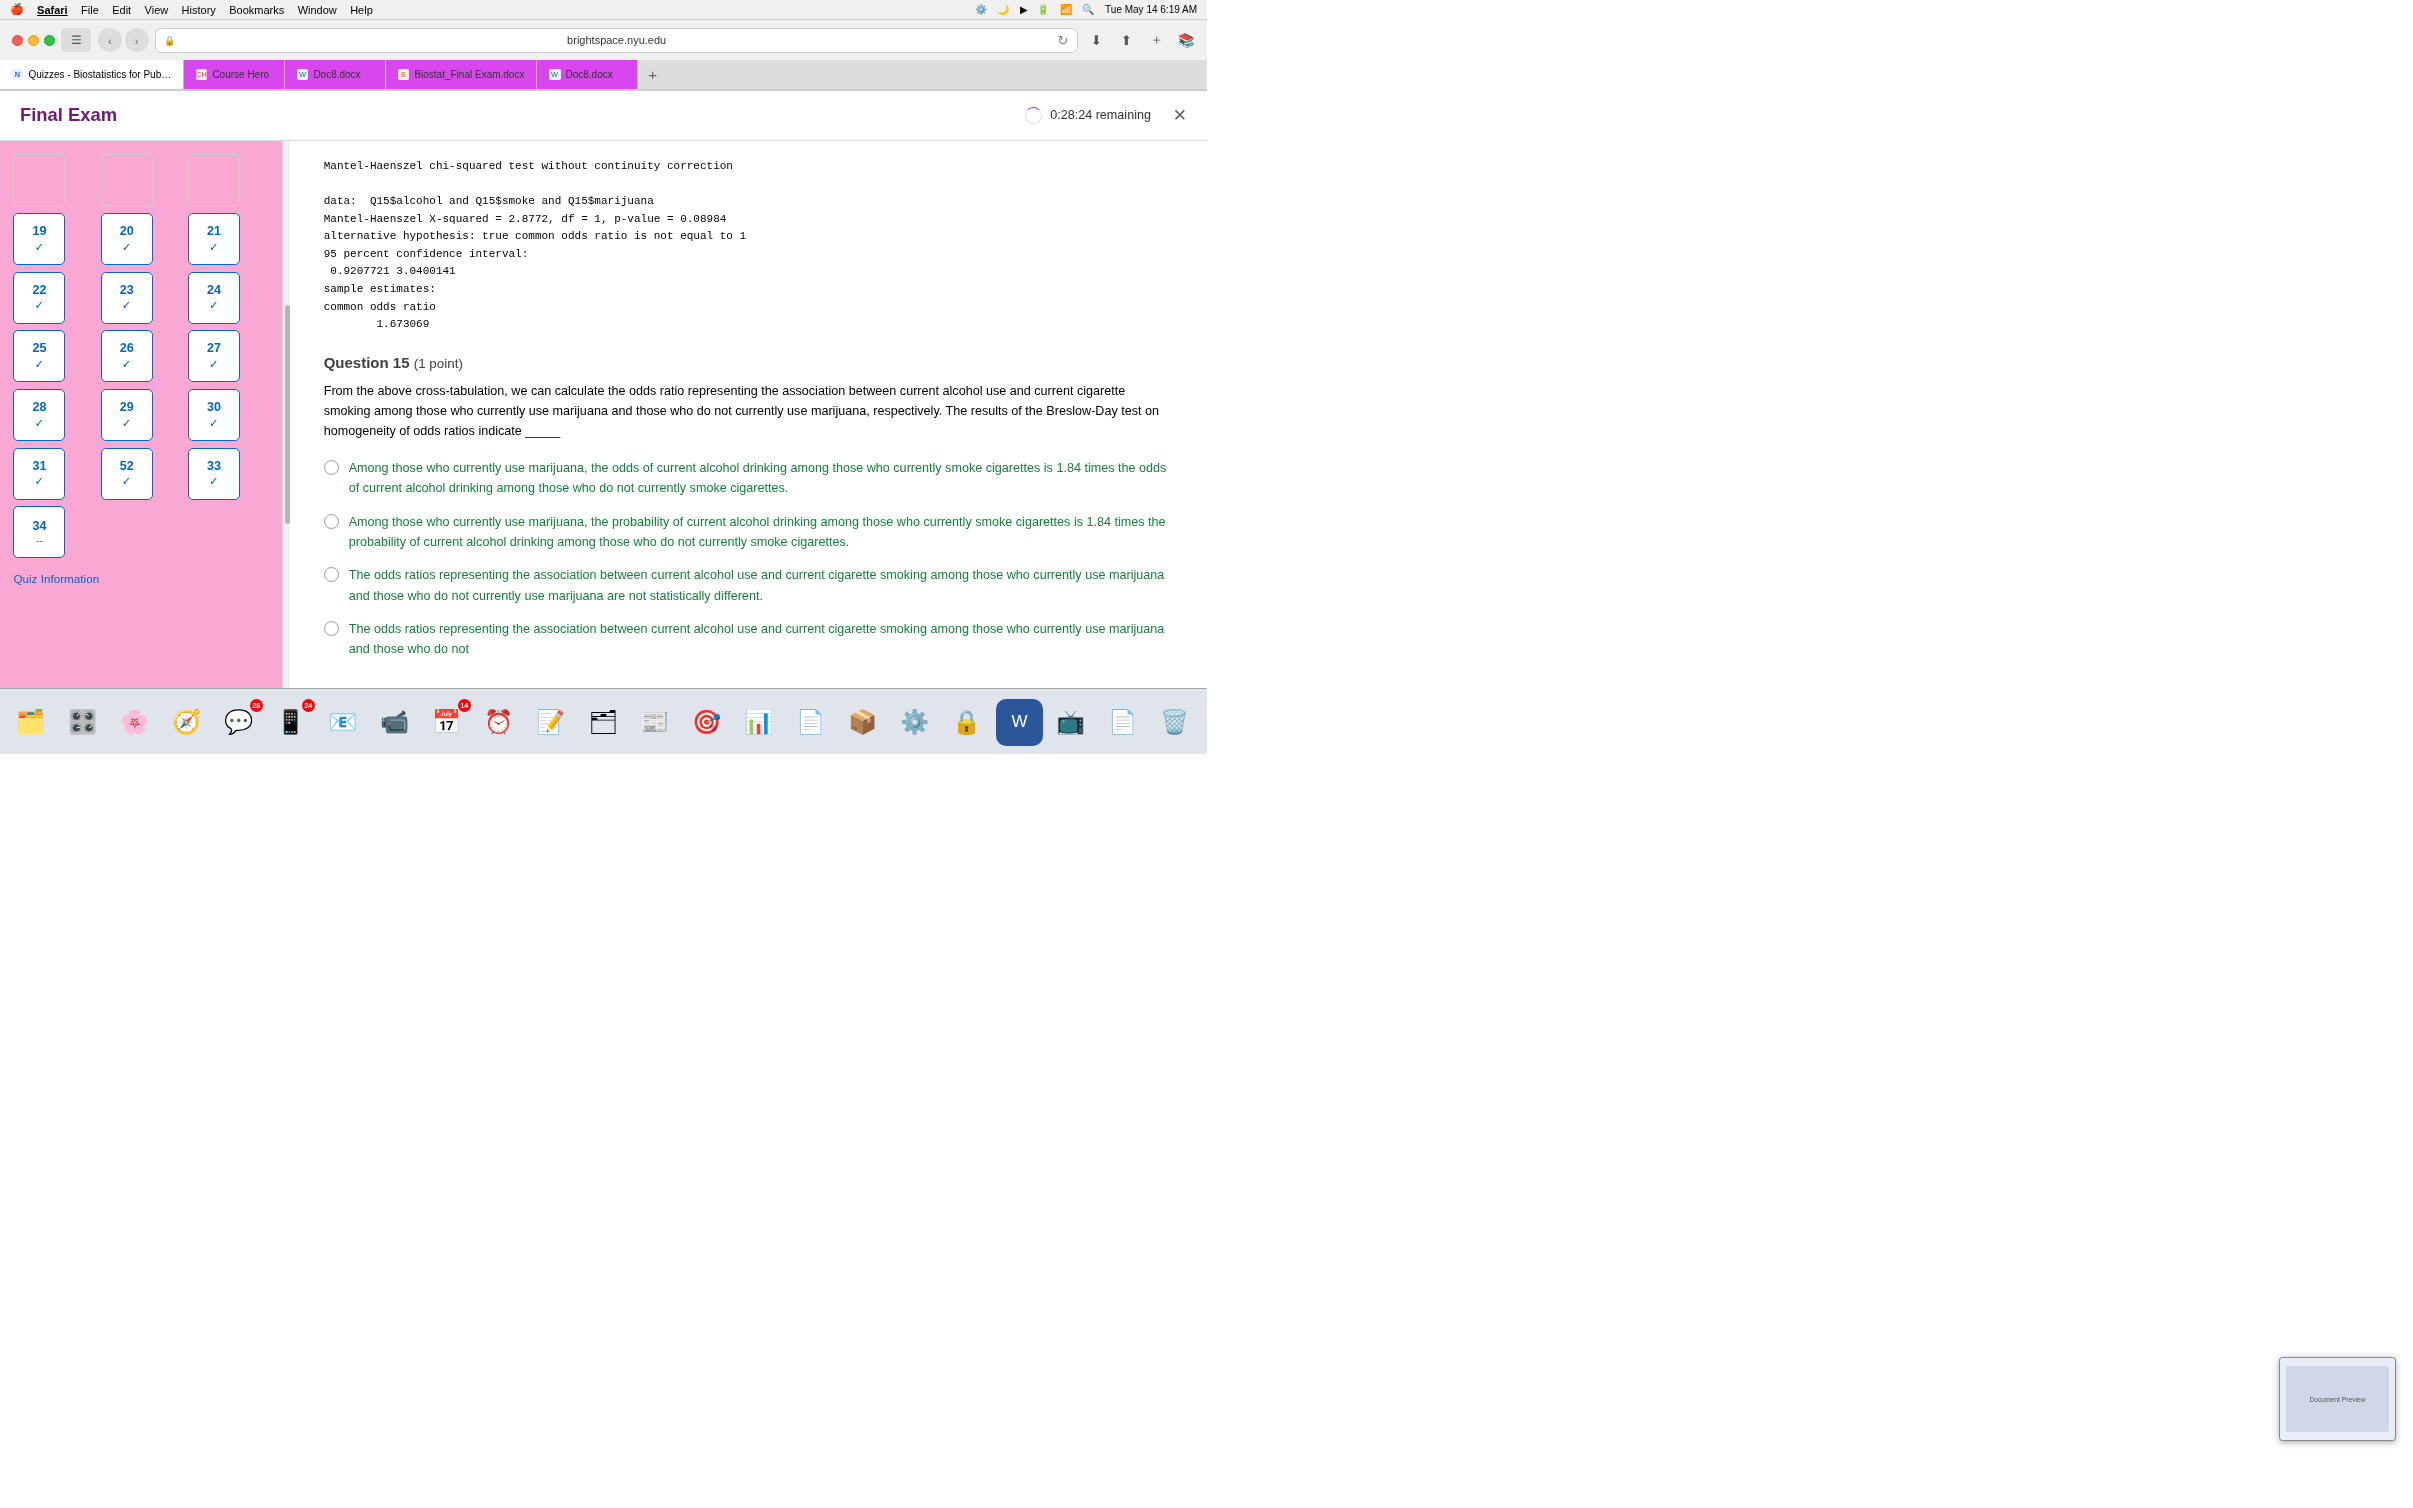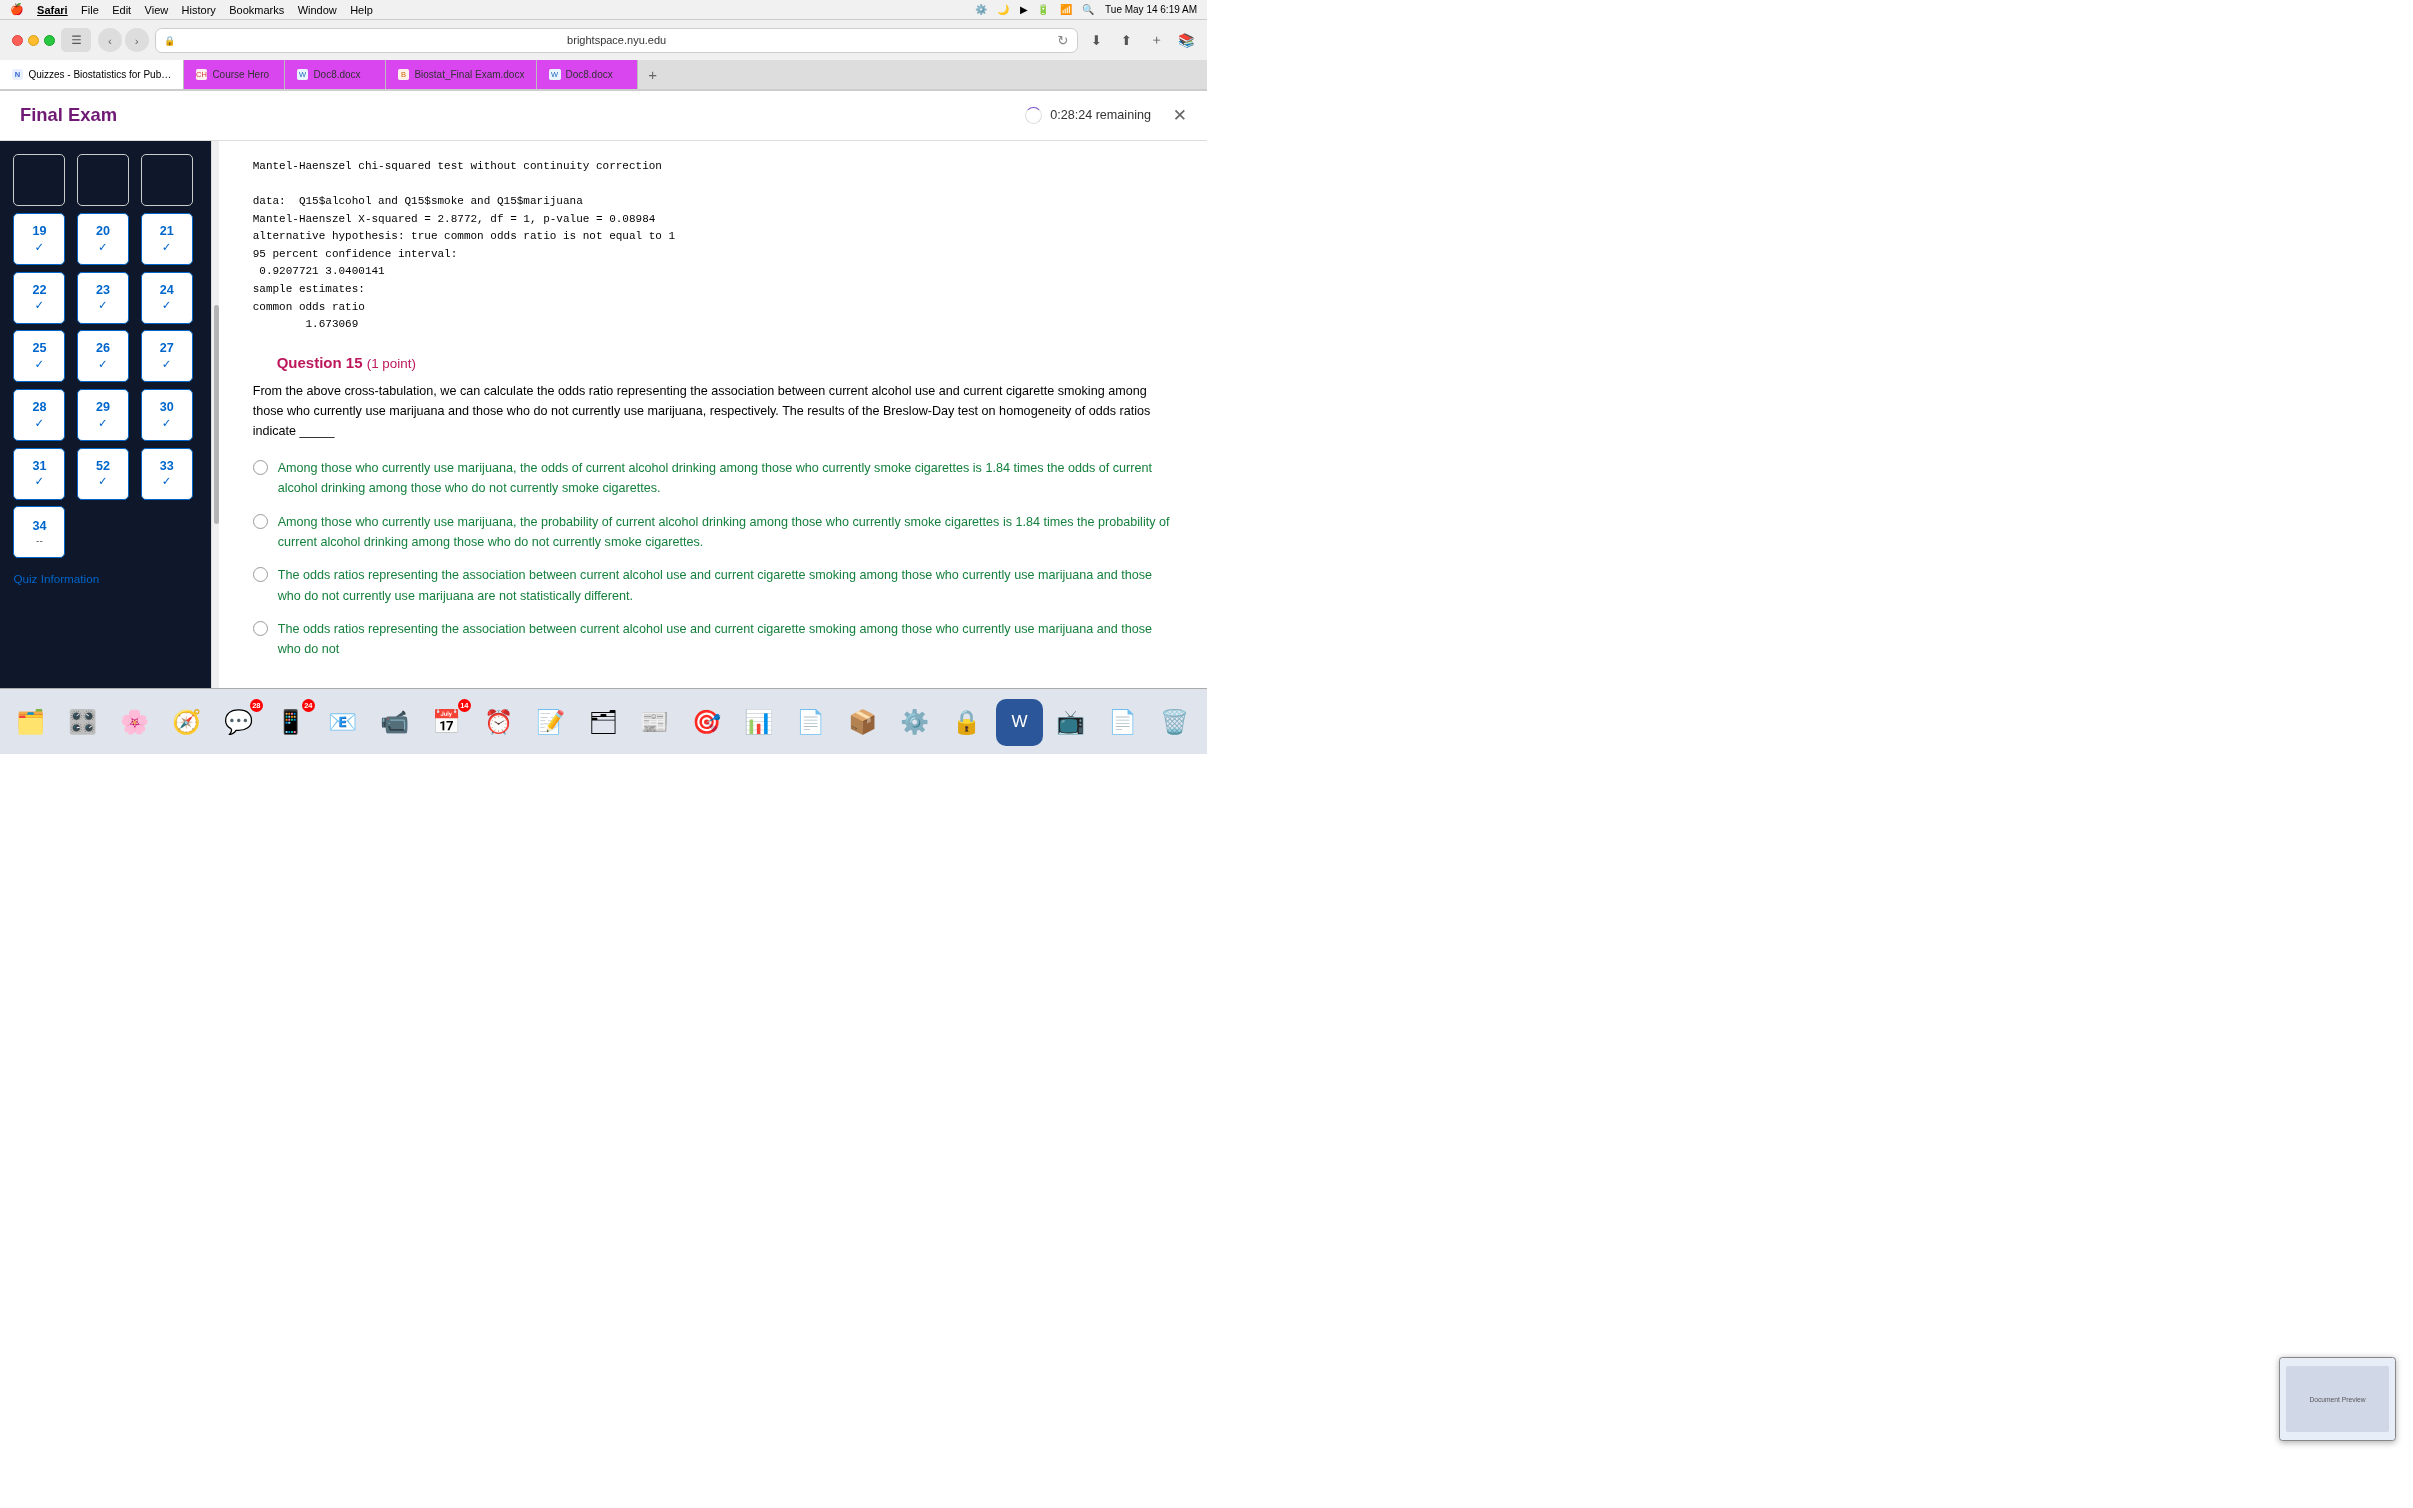--- a/index.html
+++ b/index.html
@@ -98,22 +98,22 @@
     @keyframes spin { to { transform: rotate(360deg); } }
     .close-btn { font-size: 17px; color: #666; cursor: pointer; margin-left: 13.4px; background: none; border: none; }
 
     
     .main-content {
       display: flex; flex: 1; overflow: hidden;
     }
 
     
     .sidebar {
-      width: 212px; flex-shrink: 0; overflow-y: auto; padding: 13.4px;
-      border-right: 0.8px solid #ddd; background: #0f172a;
+      width: 283px; flex-shrink: 0; overflow-y: auto; padding: 13.4px;
+      border-right: 0.8px solid #ddd; background: #f9a8d4;
     }
     .question-grid {
       display: grid; grid-template-columns: repeat(3, 1fr); gap: 6.7px;
     }
     .q-btn {
       width: 52px; height: 52px; border: 1.7px solid #0066cc; border-radius: 5px;
       display: flex; flex-direction: column; align-items: center; justify-content: center;
       cursor: pointer; background: #fff; font-size: 11.7px; font-weight: 500; color: #0066cc;
       gap: 1.7px;
     }
@@ -138,21 +138,21 @@
     }
 
     
     .stat-output {
       font-family: 'Courier New', Courier, monospace; font-size: 11px; color: #000;
       line-height: 1.6; margin-bottom: 20px; white-space: pre;
     }
 
     
     .question-block { margin-bottom: 17px; }
-    .question-header { font-size: 15px; font-weight: 700; color: #be185d; margin-bottom: 10px; margin-left: 24px; }
+    .question-header { font-size: 15px; font-weight: 700; color: #404040; margin-bottom: 10px; }
     .question-text { font-size: 12.6px; color: #000; line-height: 1.6; margin-bottom: 17px; }
 
     
     .answer-option {
       display: flex; align-items: flex-start; gap: 10px; margin-bottom: 13.4px;
       cursor: pointer;
     }
     .radio-btn {
       width: 15px; height: 15px; border-radius: 50%; border: 1.7px solid #999;
       flex-shrink: 0; margin-top: 1.7px; background: #fff;

